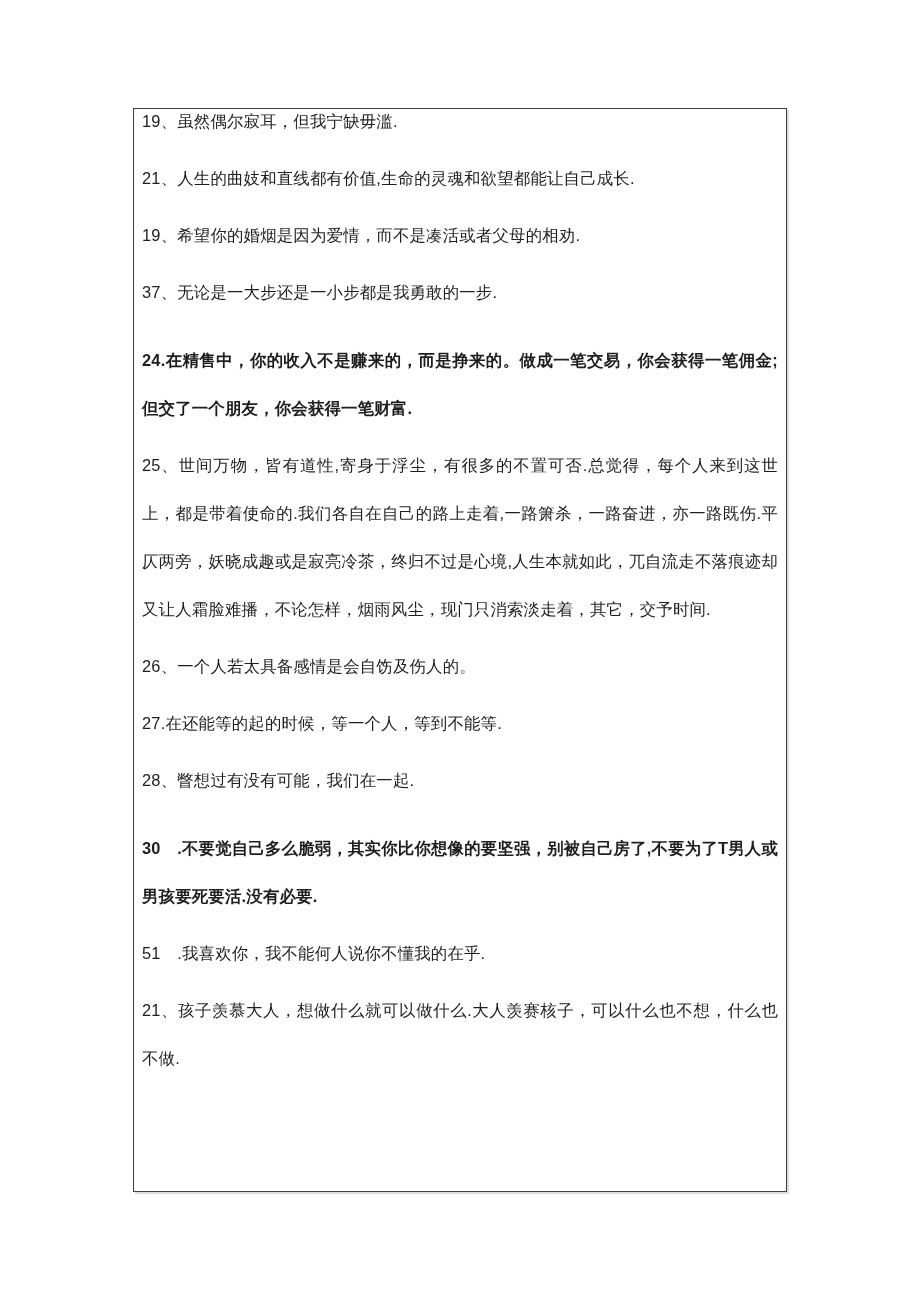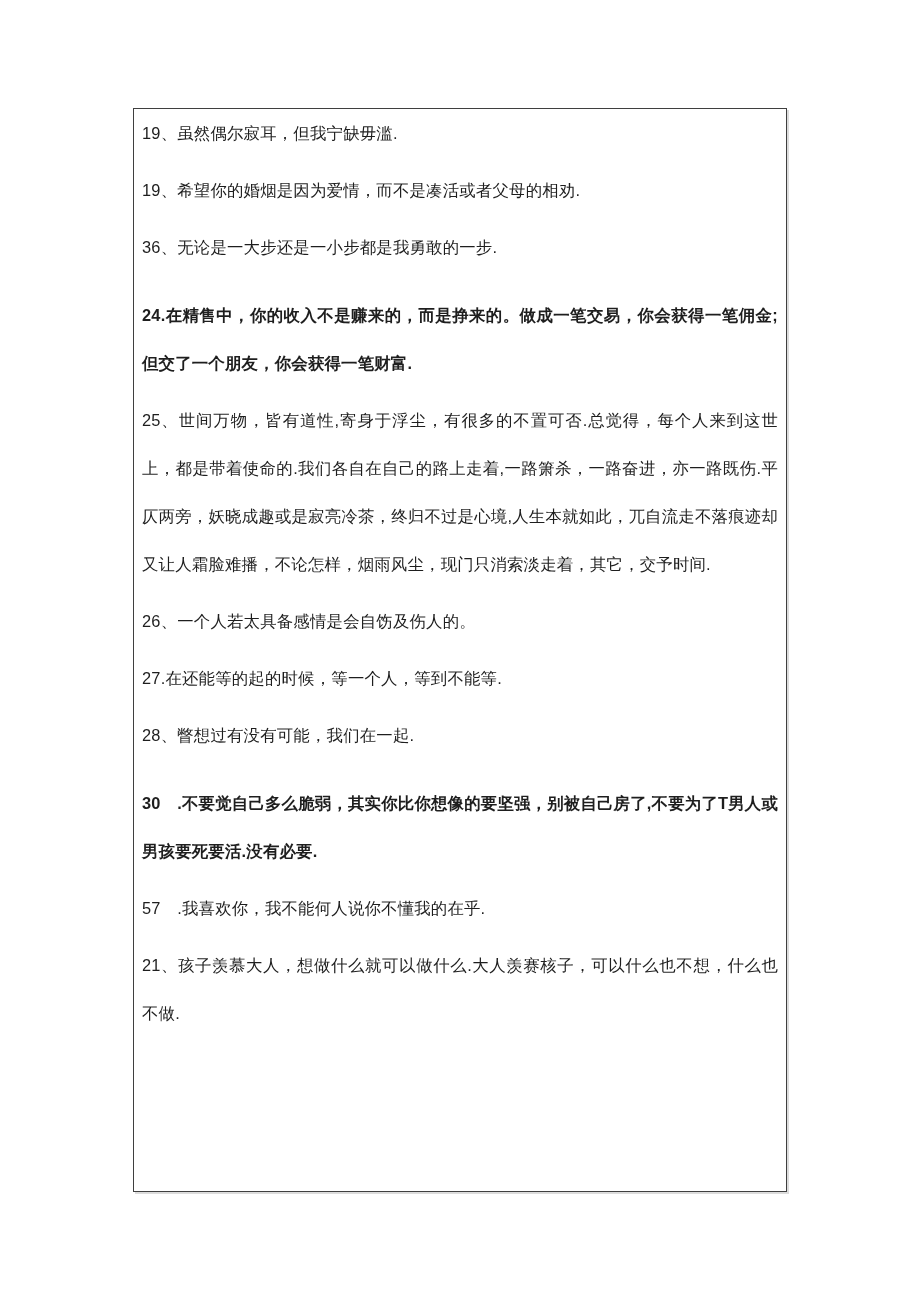--- a/index.html
+++ b/index.html
@@ -17,21 +17,21 @@
   }
   .content-box {
     position: absolute;
     left: 133px;
     top: 108px;
     width: 654px;
     height: 1084px;
     box-sizing: border-box;
     border: 1px solid #3f3f3f;
     box-shadow: 2px 2px 0 #dcdcdc;
-    padding: 12px 8px;
+    padding: 0 8px;
     overflow: hidden;
     background: #ffffff;
   }
   .quote {
     margin: 0 0 9px 0;
     font-size: 16.4px;
     line-height: 48px;
     color: #1e1e1e;
     text-align: justify;
     letter-spacing: 0.2px;
@@ -43,24 +43,25 @@
   .quote:first-child {
     margin-top: -12px;
   }
 </style>
 </head>
 <body>
 
 <div class="page">
   <div class="content-box" id="quote-list">
       <p class="quote">19、虽然偶尔寂耳，但我宁缺毋滥.</p>
+      <p class="quote">21、人生的曲妓和直线都有价值,生命的灵魂和欲望都能让自己成长.</p>
       <p class="quote">19、希望你的婚烟是因为爱情，而不是凑活或者父母的相劝.</p>
-      <p class="quote">36、无论是一大步还是一小步都是我勇敢的一步.</p>
+      <p class="quote">37、无论是一大步还是一小步都是我勇敢的一步.</p>
       <p class="quote extra-gap">24.在精售中，你的收入不是赚来的，而是挣来的。做成一笔交易，你会获得一笔佣金; 但交了一个朋友，你会获得一笔财富.</p>
       <p class="quote">25、世间万物，皆有道性,寄身于浮尘，有很多的不置可否.总觉得，每个人来到这世上，都是带着使命的.我们各自在自己的路上走着,一路箫杀，一路奋进，亦一路既伤.平仄两旁，妖晓成趣或是寂亮冷茶，终归不过是心境,人生本就如此，兀自流走不落痕迹却又让人霜脸难播，不论怎样，烟雨风尘，现门只消索淡走着，其它，交予时间.</p>
       <p class="quote">26、一个人若太具备感情是会自饬及伤人的。</p>
       <p class="quote">27.在还能等的起的时候，等一个人，等到不能等.</p>
       <p class="quote">28、瞥想过有没有可能，我们在一起.</p>
       <p class="quote extra-gap">30　.不要觉自己多么脆弱，其实你比你想像的要坚强，别被自己房了,不要为了T男人或男孩要死要活.没有必要.</p>
-      <p class="quote">57　.我喜欢你，我不能何人说你不懂我的在乎.</p>
+      <p class="quote">51　.我喜欢你，我不能何人说你不懂我的在乎.</p>
       <p class="quote">21、孩子羡慕大人，想做什么就可以做什么.大人羡赛核子，可以什么也不想，什么也不做.</p>
     </div>
 </div>
 
 </body></html>

